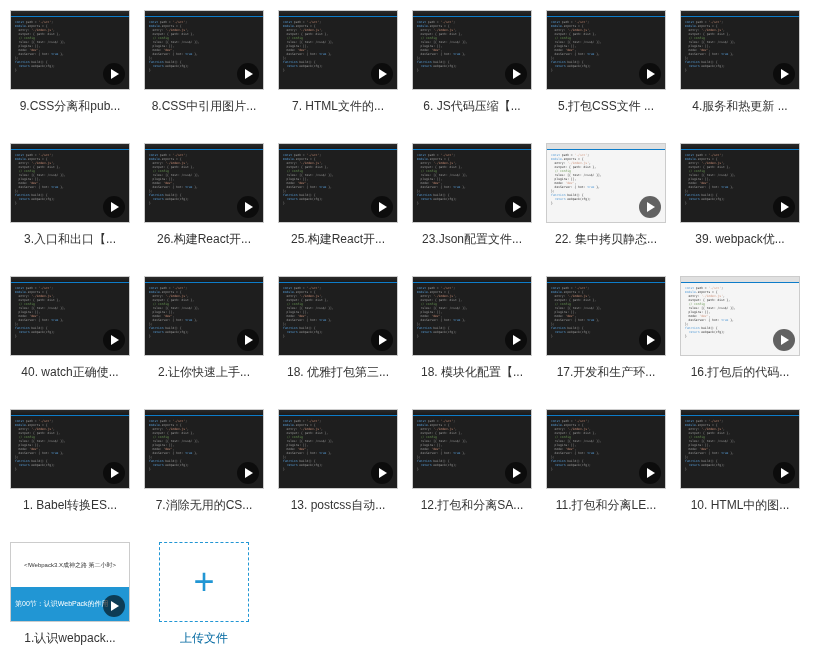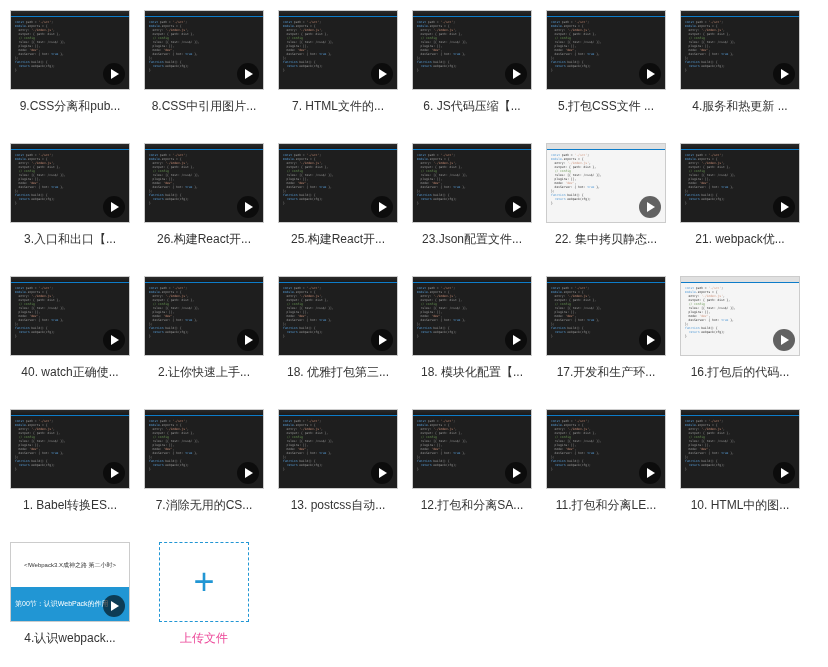--- a/index.html
+++ b/index.html
@@ -139,21 +139,21 @@
     }
     .upload-plus {
       font-size: 36px;
       font-weight: 200;
       color: #2196d4;
       line-height: 1;
     }
     .upload-label {
       margin-top: 8px;
       font-size: 12px;
-      color: #ec4899;
+      color: #0369a1;
     }
   </style>
 </head>
 <body>
 
 <div class="grid">
     <div class="item">
       <div class="thumb">
         <div class="thumb-header"></div>
         <div class="thumb-code"><span class="line"><span class="kw">const</span> path = <span class="str">'./src'</span>;</span><span class="line"><span class="kw">module</span>.exports = {</span><span class="line">  entry: <span class="str">'./index.js'</span>,</span><span class="line">  output: { path: dist },</span><span class="line">  <span class="com">// config</span></span><span class="line">  rules: [{ test: /css$/ }],</span><span class="line">  plugins: [],</span><span class="line">  mode: <span class="str">'dev'</span>,</span><span class="line">  devServer: { hot: <span class="kw">true</span> },</span><span class="line">};</span><span class="line"></span><span class="line"><span class="kw">function</span> build() {</span><span class="line">  <span class="kw">return</span> webpack(cfg);</span><span class="line">}</span></div>
@@ -240,21 +240,21 @@
         <div class="play-icon"></div>
       </div>
       <div class="item-label">22. 集中拷贝静态...</div>
     </div>
     <div class="item">
       <div class="thumb">
         <div class="thumb-header"></div>
         <div class="thumb-code"><span class="line"><span class="kw">const</span> path = <span class="str">'./src'</span>;</span><span class="line"><span class="kw">module</span>.exports = {</span><span class="line">  entry: <span class="str">'./index.js'</span>,</span><span class="line">  output: { path: dist },</span><span class="line">  <span class="com">// config</span></span><span class="line">  rules: [{ test: /css$/ }],</span><span class="line">  plugins: [],</span><span class="line">  mode: <span class="str">'dev'</span>,</span><span class="line">  devServer: { hot: <span class="kw">true</span> },</span><span class="line">};</span><span class="line"></span><span class="line"><span class="kw">function</span> build() {</span><span class="line">  <span class="kw">return</span> webpack(cfg);</span><span class="line">}</span></div>
         <div class="play-icon"></div>
       </div>
-      <div class="item-label">21. webpack优...</div>
+      <div class="item-label">39. webpack优...</div>
     </div>
     <div class="item">
       <div class="thumb">
         <div class="thumb-header"></div>
         <div class="thumb-code"><span class="line"><span class="kw">const</span> path = <span class="str">'./src'</span>;</span><span class="line"><span class="kw">module</span>.exports = {</span><span class="line">  entry: <span class="str">'./index.js'</span>,</span><span class="line">  output: { path: dist },</span><span class="line">  <span class="com">// config</span></span><span class="line">  rules: [{ test: /css$/ }],</span><span class="line">  plugins: [],</span><span class="line">  mode: <span class="str">'dev'</span>,</span><span class="line">  devServer: { hot: <span class="kw">true</span> },</span><span class="line">};</span><span class="line"></span><span class="line"><span class="kw">function</span> build() {</span><span class="line">  <span class="kw">return</span> webpack(cfg);</span><span class="line">}</span></div>
         <div class="play-icon"></div>
       </div>
       <div class="item-label">40. watch正确使...</div>
     </div>
     <div class="item">
@@ -346,21 +346,21 @@
       <div class="item-label">10. HTML中的图...</div>
     </div>
     <div class="item">
       <div class="thumb thumb-blue">
         <div class="thumb-blue-top">
           <div style="font-size:6px;color:#333;">&lt;!Webpack3.X成神之路 第二小时&gt;</div>
         </div>
         <div class="thumb-blue-bottom">第00节：认识WebPack的作用</div>
         <div class="play-icon"></div>
       </div>
-      <div class="item-label">4.认识webpack...</div>
+      <div class="item-label">1.认识webpack...</div>
     </div>
     <div class="upload">
       <div class="upload-box">
         <div class="upload-plus">+</div>
       </div>
       <div class="upload-label">上传文件</div>
     </div>
   </div>
 
 </body></html>

